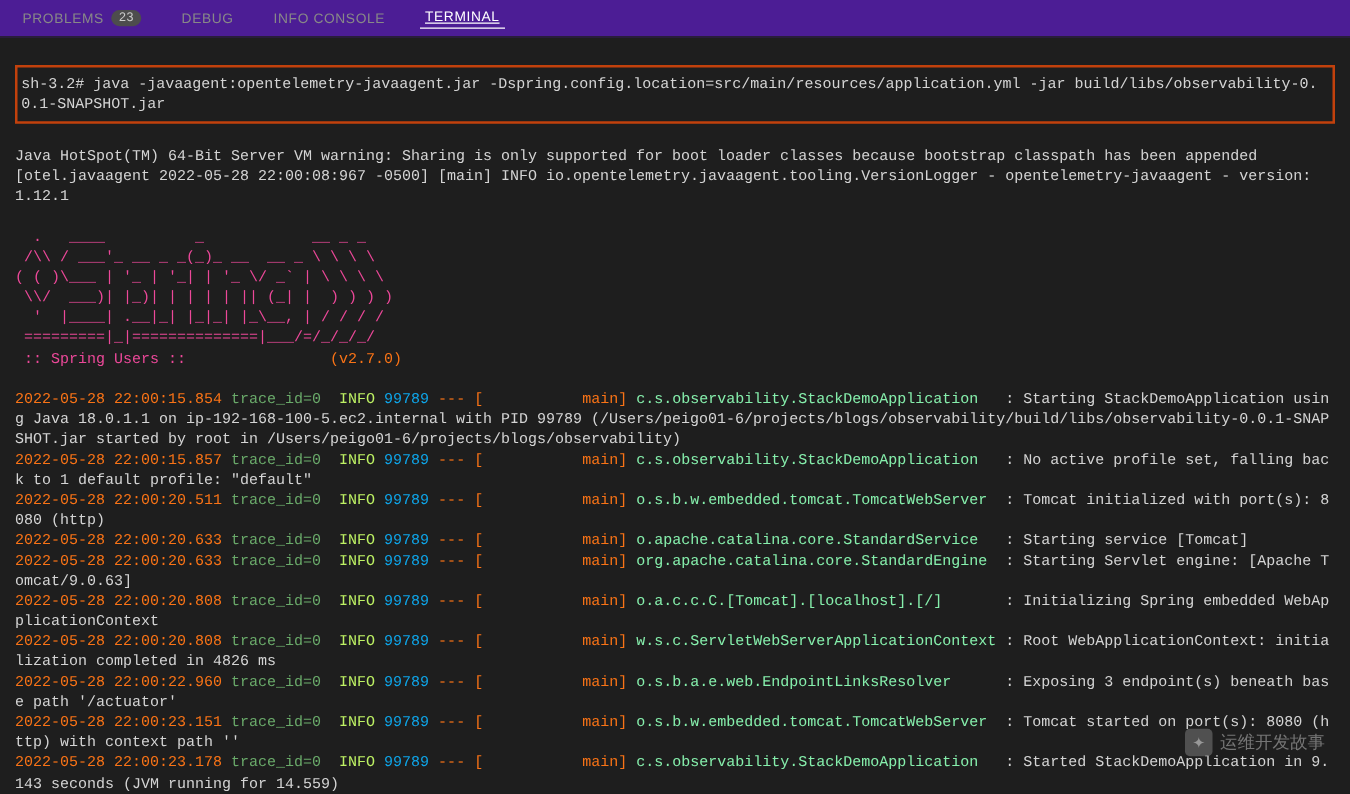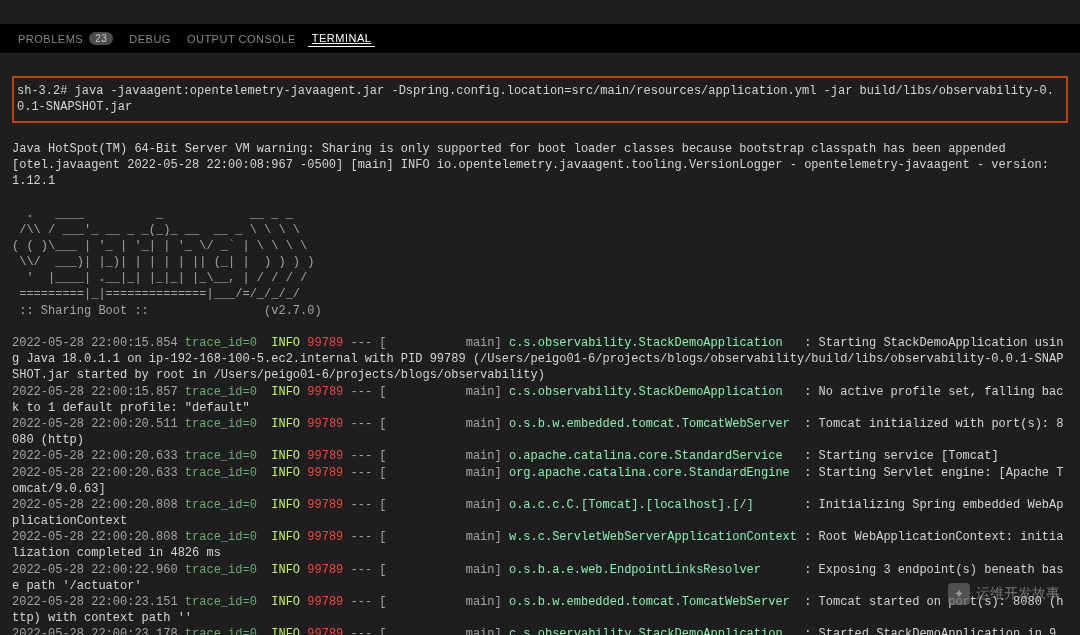--- a/index.html
+++ b/index.html
@@ -8,28 +8,27 @@
       color: #cccccc;
       font-family: 'Menlo', 'Monaco', 'Courier New', monospace;
       font-size: 12px;
       width: 1080px;
       height: 635px;
       overflow: hidden;
     }
     .tab-bar {
       display: flex;
       align-items: center;
-      gap: 8px;
+      gap: 24px;
       padding: 6px 14px;
-      background: #000000;
+      background: #4c1d95;
       border-bottom: 1px solid #1e1e1e;
       font-family: -apple-system, 'Segoe UI', sans-serif;
       font-size: 11px;
       letter-spacing: 0.5px;
-      margin-top: 24px;
     }
     .tab {
       color: #888;
       padding: 2px 4px;
       cursor: pointer;
       display: flex;
       align-items: center;
       gap: 6px;
     }
     .tab.active {
@@ -48,26 +47,26 @@
       padding: 6px 12px;
       line-height: 1.35;
       white-space: pre-wrap;
       word-break: break-all;
     }
     .hl-box {
       border: 2px solid #c2410c;
       padding: 5px 3px;
       margin-bottom: 2px;
     }
-    .c-gray { color: #a3a3a3; }
+    .c-gray { color: #f97316; }
     .c-white { color: #d4d4d4; }
-    .c-cyan { color: #a3a3a3; }
+    .c-cyan { color: #ec4899; }
     .c-green { color: #6aaa6a; text-align: center; }
     .c-info { color: #bef264; }
-    .c-mag { color: #ef4444; }
+    .c-mag { color: #0ea5e9; }
     .c-blue { color: #86efac; }
     .watermark {
       position: absolute;
       right: 20px;
       bottom: 30px;
       display: flex;
       align-items: center;
       gap: 6px;
       color: #9a9a9a;
       font-family: sans-serif;
@@ -95,36 +94,36 @@
   </style>
 </head>
 <body>
 
 <div class="tab-bar">
   <div class="tab">
     <span>PROBLEMS</span>
     <span class="badge">23</span>
   </div>
   <div class="tab">DEBUG</div>
-  <div class="tab">OUTPUT CONSOLE</div>
+  <div class="tab">INFO CONSOLE</div>
   <div class="tab active">TERMINAL</div>
 </div>
 
 <div class="terminal">
 <div class="hl-box"><span class="c-white">sh-3.2# </span><span class="c-white">java -javaagent:opentelemetry-javaagent.jar -Dspring.config.location=src/main/resources/application.yml -jar build/libs/observability-0.0.1-SNAPSHOT.jar</span></div>
 <span class="c-white">Java HotSpot(TM) 64-Bit Server VM warning: Sharing is only supported for boot loader classes because bootstrap classpath has been appended</span>
 <span class="c-white">[otel.javaagent 2022-05-28 22:00:08:967 -0500] [main] INFO io.opentelemetry.javaagent.tooling.VersionLogger - opentelemetry-javaagent - version: 1.12.1</span>
 
 <span class="c-cyan">  .   ____          _            __ _ _</span>
 <span class="c-cyan"> /\\ / ___'_ __ _ _(_)_ __  __ _ \ \ \ \</span>
 <span class="c-cyan">( ( )\___ | '_ | '_| | '_ \/ _` | \ \ \ \</span>
 <span class="c-cyan"> \\/  ___)| |_)| | | | | || (_| |  ) ) ) )</span>
 <span class="c-cyan">  '  |____| .__|_| |_|_| |_\__, | / / / /</span>
 <span class="c-cyan"> =========|_|==============|___/=/_/_/_/</span>
-<span class="c-cyan"> :: Sharing Boot :: </span><span>               </span><span class="c-gray">(v2.7.0)</span>
+<span class="c-cyan"> :: Spring Users :: </span><span>               </span><span class="c-gray">(v2.7.0)</span>
 
 <div id="log-lines"><div><span class="c-gray">2022-05-28 22:00:15.854</span> <span class="c-green">trace_id=0</span>  <span class="c-info">INFO</span> <span class="c-mag">99789</span><span class="c-gray"> --- [           main] </span><span class="c-blue">c.s.observability.StackDemoApplication  </span> <span class="c-white">: Starting StackDemoApplication using Java 18.0.1.1 on ip-192-168-100-5.ec2.internal with PID 99789 (/Users/peigo01-6/projects/blogs/observability/build/libs/observability-0.0.1-SNAPSHOT.jar started by root in /Users/peigo01-6/projects/blogs/observability)</span></div><div><span class="c-gray">2022-05-28 22:00:15.857</span> <span class="c-green">trace_id=0</span>  <span class="c-info">INFO</span> <span class="c-mag">99789</span><span class="c-gray"> --- [           main] </span><span class="c-blue">c.s.observability.StackDemoApplication  </span> <span class="c-white">: No active profile set, falling back to 1 default profile: "default"</span></div><div><span class="c-gray">2022-05-28 22:00:20.511</span> <span class="c-green">trace_id=0</span>  <span class="c-info">INFO</span> <span class="c-mag">99789</span><span class="c-gray"> --- [           main] </span><span class="c-blue">o.s.b.w.embedded.tomcat.TomcatWebServer </span> <span class="c-white">: Tomcat initialized with port(s): 8080 (http)</span></div><div><span class="c-gray">2022-05-28 22:00:20.633</span> <span class="c-green">trace_id=0</span>  <span class="c-info">INFO</span> <span class="c-mag">99789</span><span class="c-gray"> --- [           main] </span><span class="c-blue">o.apache.catalina.core.StandardService  </span> <span class="c-white">: Starting service [Tomcat]</span></div><div><span class="c-gray">2022-05-28 22:00:20.633</span> <span class="c-green">trace_id=0</span>  <span class="c-info">INFO</span> <span class="c-mag">99789</span><span class="c-gray"> --- [           main] </span><span class="c-blue">org.apache.catalina.core.StandardEngine </span> <span class="c-white">: Starting Servlet engine: [Apache Tomcat/9.0.63]</span></div><div><span class="c-gray">2022-05-28 22:00:20.808</span> <span class="c-green">trace_id=0</span>  <span class="c-info">INFO</span> <span class="c-mag">99789</span><span class="c-gray"> --- [           main] </span><span class="c-blue">o.a.c.c.C.[Tomcat].[localhost].[/]      </span> <span class="c-white">: Initializing Spring embedded WebApplicationContext</span></div><div><span class="c-gray">2022-05-28 22:00:20.808</span> <span class="c-green">trace_id=0</span>  <span class="c-info">INFO</span> <span class="c-mag">99789</span><span class="c-gray"> --- [           main] </span><span class="c-blue">w.s.c.ServletWebServerApplicationContext</span> <span class="c-white">: Root WebApplicationContext: initialization completed in 4826 ms</span></div><div><span class="c-gray">2022-05-28 22:00:22.960</span> <span class="c-green">trace_id=0</span>  <span class="c-info">INFO</span> <span class="c-mag">99789</span><span class="c-gray"> --- [           main] </span><span class="c-blue">o.s.b.a.e.web.EndpointLinksResolver     </span> <span class="c-white">: Exposing 3 endpoint(s) beneath base path '/actuator'</span></div><div><span class="c-gray">2022-05-28 22:00:23.151</span> <span class="c-green">trace_id=0</span>  <span class="c-info">INFO</span> <span class="c-mag">99789</span><span class="c-gray"> --- [           main] </span><span class="c-blue">o.s.b.w.embedded.tomcat.TomcatWebServer </span> <span class="c-white">: Tomcat started on port(s): 8080 (http) with context path ''</span></div><div><span class="c-gray">2022-05-28 22:00:23.178</span> <span class="c-green">trace_id=0</span>  <span class="c-info">INFO</span> <span class="c-mag">99789</span><span class="c-gray"> --- [           main] </span><span class="c-blue">c.s.observability.StackDemoApplication  </span> <span class="c-white">: Started StackDemoApplication in 9.143 seconds (JVM running for 14.559)</span></div></div><span class="cursor-block"></span>
 </div>
 
 <div class="watermark">
   <span class="watermark-icon">✦</span>
   <span>运维开发故事</span>
 </div>
 
 </body></html>

